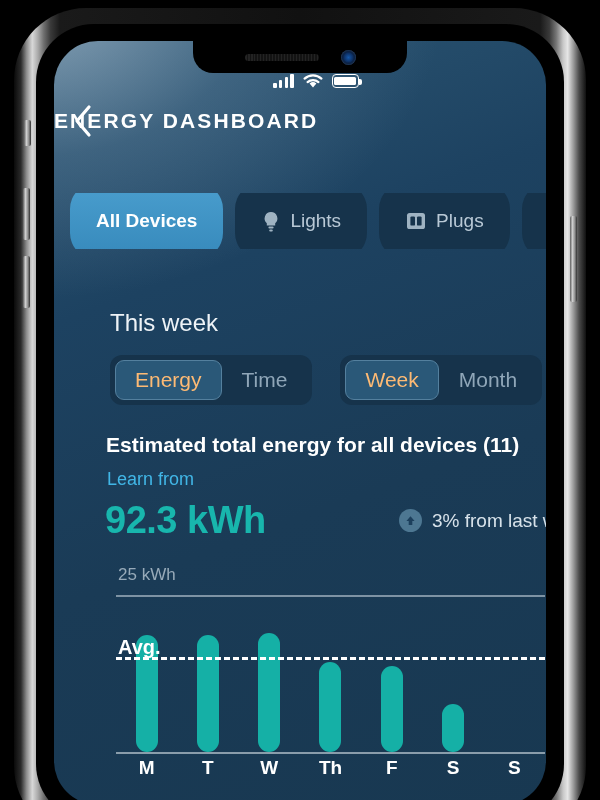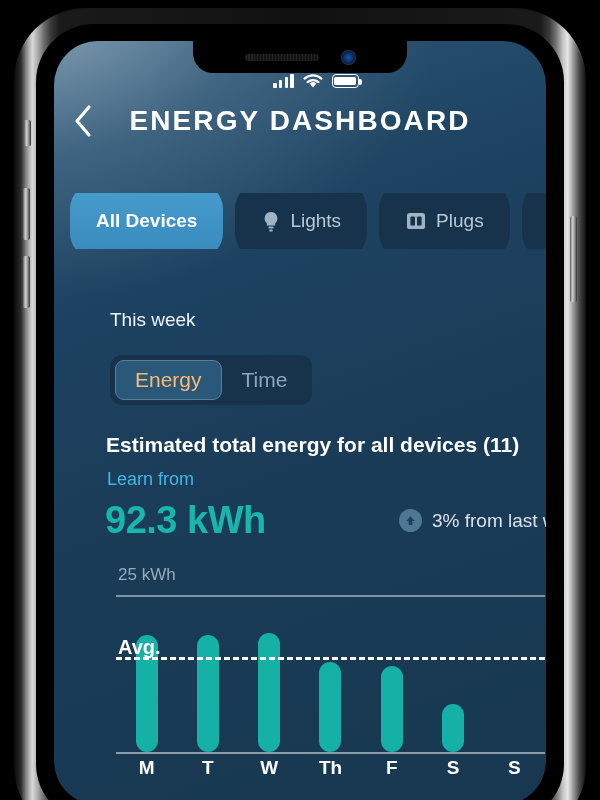--- a/index.html
+++ b/index.html
@@ -112,22 +112,21 @@
     width: 100%; height: 56px;
     display: flex; align-items: center;
   }
   #back-button {
     width: 50px; height: 50px; margin-left: 4px;
     display: flex; align-items: center; justify-content: center;
     cursor: pointer;
   }
   #page-title {
     position: absolute; left: 0; width: 100%;
-    text-align: center;
-    font-size: 28px; font-weight: bold; color: #fff;
+    font-size: 21px; font-weight: bold; color: #fff;
     letter-spacing: 2.1px;
     pointer-events: none;
   }
 
   
   #device-filter-chips {
     position: absolute; left: 0; top: 152px;
     width: 100%; height: 56px;
     display: flex; align-items: center; gap: 12px;
     padding-left: 16px;
@@ -146,21 +145,21 @@
   }
   .chip.active {
     background: linear-gradient(180deg,#4a9ece,#3689bb);
     color: #fff; font-weight: bold;
   }
   .chip-icon { display: flex; align-items: center; justify-content: center; }
 
   
   #range-label {
     position: absolute; left: 56px; top: 268px;
-    font-size: 19px; color: #eef3f7;
+    font-size: 24px; color: #eef3f7;
   }
 
   
   #segment-row {
     position: absolute; left: 56px; top: 314px;
     display: flex; gap: 28px;
   }
   .segmented {
     display: flex; align-items: center;
     background: #16334b;
@@ -338,20 +337,24 @@
 
     </div>
 
     <div id="range-label">This week</div>
 
     <div id="segment-row">
       <div class="segmented">
         <div class="segment active">Energy</div>
         <div class="segment">Time</div>
       </div>
+      <div class="segmented">
+        <div class="segment active">Week</div>
+        <div class="segment">Month</div>
+      </div>
     </div>
 
     <div id="summary-title">Estimated total energy for all devices (11)</div>
     <div id="learn-more-link">Learn from</div>
     <div id="total-energy-value">92.3 kWh</div>
 
     <div id="trend-indicator">
       <span id="trend-arrow-up-icon">
         <svg width="13" height="13" viewBox="0 0 13 13">
           <path d="M6.5 2.2 L10.6 7 L8.3 7 L8.3 10.9 L4.7 10.9 L4.7 7 L2.4 7 Z" fill="#1c3f5c"></path>

